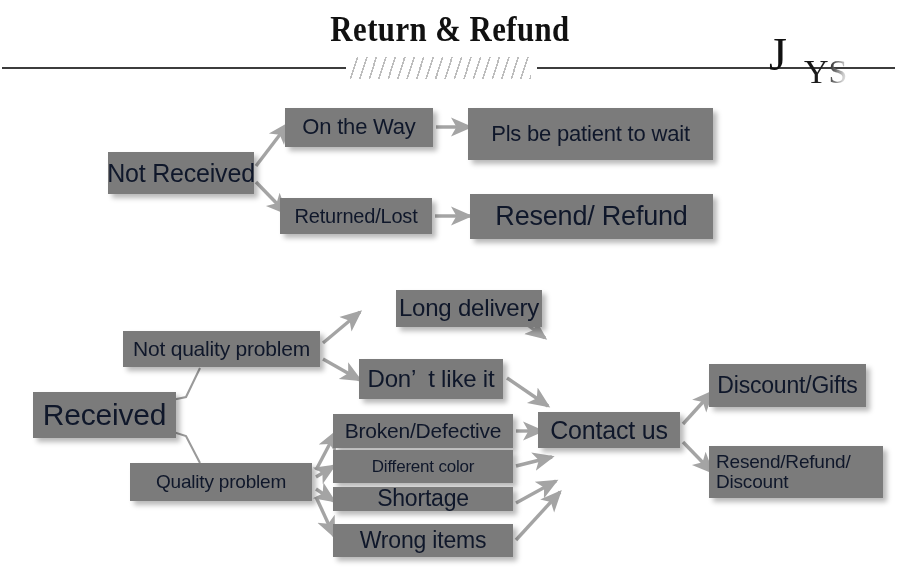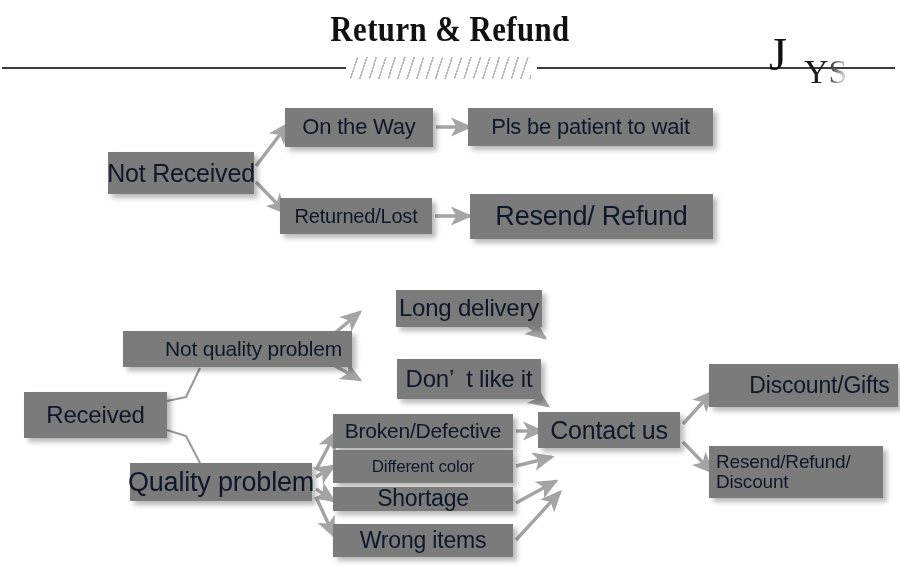--- a/index.html
+++ b/index.html
@@ -94,30 +94,30 @@
     </g>
     <g stroke="#9a9a9a" fill="none" stroke-width="2.1">
       <path d="M167,401 L186,397 L200,368"></path>
       <path d="M167,430 L186,436 L200,463"></path>
     </g>
   </svg>
 
   <div id="nodes">
       <div class="node" style="left: 108px; top: 152px; width: 146px; height: 42px; font-size: 25px;">Not Received</div>
       <div class="node" style="left: 285px; top: 108px; width: 148px; height: 39px; font-size: 22px;">On the Way</div>
-      <div class="node" style="left: 468px; top: 108px; width: 245px; height: 38px; font-size: 22px;">Pls be patient to wait</div>
+      <div class="node" style="left: 468px; top: 108px; width: 245px; height: 52px; font-size: 22px;">Pls be patient to wait</div>
       <div class="node" style="left: 280px; top: 198px; width: 152px; height: 36px; font-size: 20px;">Returned/Lost</div>
       <div class="node" style="left: 470px; top: 194px; width: 243px; height: 45px; font-size: 27px;">Resend/ Refund</div>
-      <div class="node" style="left: 24px; top: 392px; width: 143px; height: 46px; font-size: 24px;">Received</div>
-      <div class="node" style="left: 123px; top: 331px; width: 197px; height: 36px; font-size: 21px; padding-left: 32px;">Not quality problem</div>
-      <div class="node" style="left: 130px; top: 463px; width: 182px; height: 38px; font-size: 27px; text-align: center;">Quality problem</div>
+      <div class="node" style="left: 33px; top: 392px; width: 143px; height: 46px; font-size: 30px;">Received</div>
+      <div class="node" style="left: 123px; top: 331px; width: 197px; height: 36px; font-size: 21px;">Not quality problem</div>
+      <div class="node" style="left: 130px; top: 463px; width: 182px; height: 38px; font-size: 19px; text-align: center;">Quality problem</div>
       <div class="node" style="left: 359px; top: 290px; width: 146px; height: 37px; font-size: 24px; margin-left: 37px;">Long delivery</div>
-      <div class="node" style="left: 359px; top: 359px; width: 144px; height: 40px; font-size: 24px; margin-left: 38px;">Don’  t like it</div>
+      <div class="node" style="left: 359px; top: 359px; width: 144px; height: 40px; font-size: 24px;">Don’  t like it</div>
       <div class="node" style="left: 333px; top: 414px; width: 180px; height: 34px; font-size: 21px;">Broken/Defective</div>
       <div class="node" style="left: 333px; top: 450px; width: 180px; height: 33px; font-size: 17px;">Different color</div>
       <div class="node" style="left: 333px; top: 487px; width: 180px; height: 24px; font-size: 23px;">Shortage</div>
       <div class="node" style="left: 333px; top: 524px; width: 180px; height: 33px; font-size: 23px;">Wrong items</div>
       <div class="node" style="left: 538px; top: 412px; width: 142px; height: 36px; font-size: 25px;">Contact us</div>
-      <div class="node" style="left: 709px; top: 364px; width: 157px; height: 43px; font-size: 23px; padding-left: 32px;">Discount/Gifts</div>
+      <div class="node" style="left: 709px; top: 364px; width: 157px; height: 43px; font-size: 23px;">Discount/Gifts</div>
       <div class="node two-line left-text" style="left: 709px; top: 446px; width: 167px; height: 52px; font-size: 19px;">Resend/Refund/
 Discount</div>
     </div>
 </div>
 
 </body></html>

